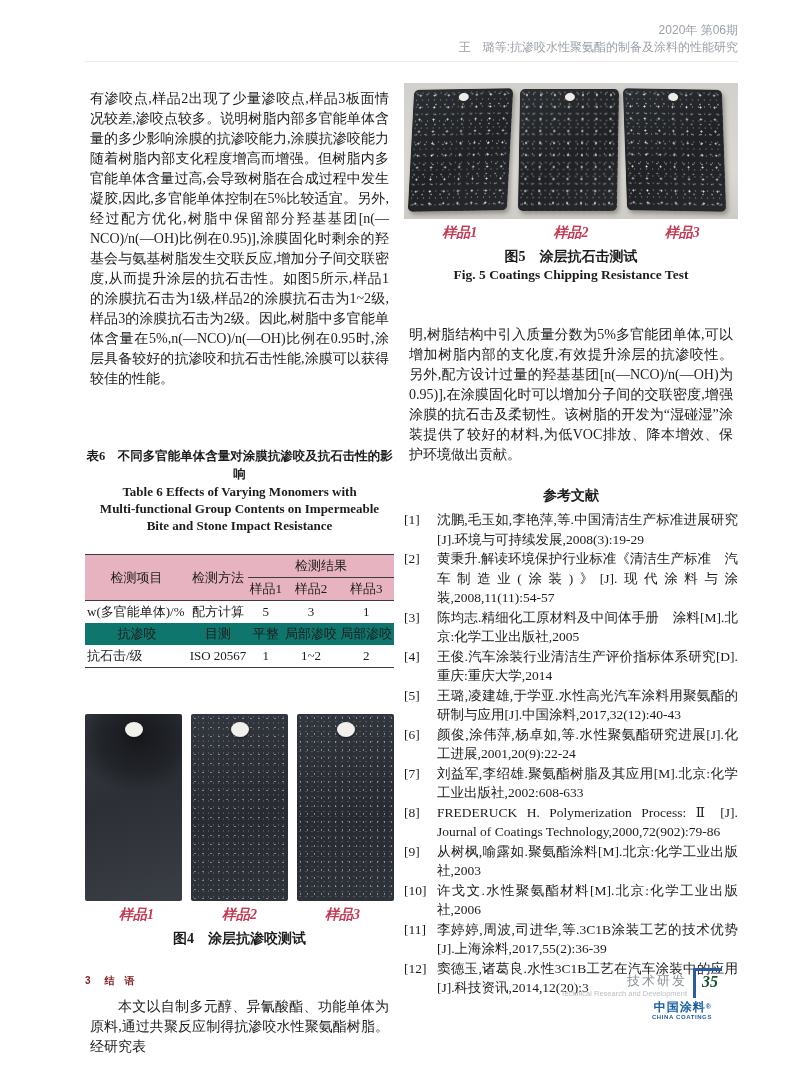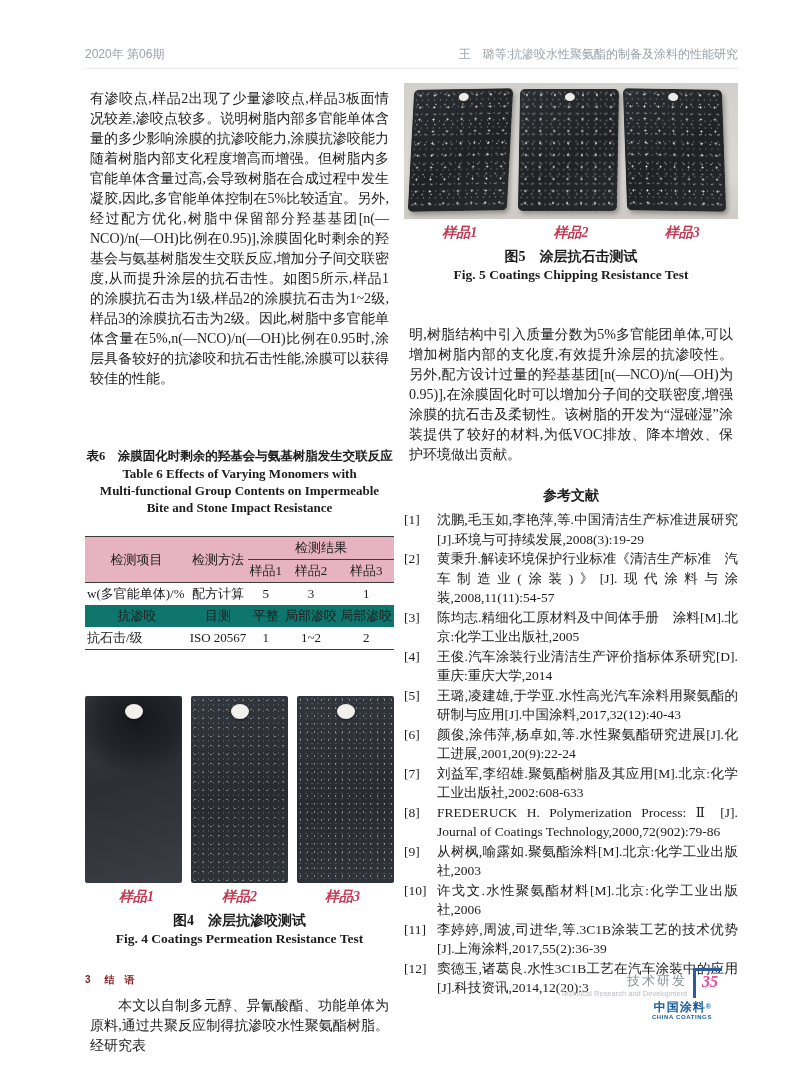--- a/index.html
+++ b/index.html
@@ -1,21 +1,21 @@
 <!DOCTYPE html>
 <html><head>
 <meta charset="utf-8">
 <style>
   html,body{margin:0;padding:0;}
   body{width:794px;height:1077px;background:#ffffff;font-family:"Liberation Serif","DejaVu Serif",serif;color:#1c1c1c;}
   .page{position:relative;width:794px;height:1077px;overflow:hidden;background:#ffffff;}
 
   
-  .header{position:absolute;left:85px;right:56px;top:46px;display:flex;justify-content:space-between;align-items:flex-end;
-    font-family:"Liberation Sans","DejaVu Sans",sans-serif;font-size:12px;color:#9aa0a8;border-bottom:1px solid #e9e9e9;padding-bottom:5px;}
+  .header{position:absolute;left:85px;right:56px;top:22px;display:flex;justify-content:space-between;align-items:flex-end;
+    font-family:"Liberation Sans","DejaVu Sans",sans-serif;font-size:12px;color:#9aa0a8;border-bottom:1px solid #e9e9e9;padding-bottom:5px;flex-direction:column;}
 
   
   .col-left{position:absolute;left:85px;top:84px;width:309px;}
   .col-right{position:absolute;left:404px;top:83px;width:334px;}
 
   .body-p{font-size:14px;line-height:20px;text-align:justify;margin:5px;}
   .indent{text-indent:2em;}
 
   
   .tbl-cap-cn{margin-top:58px;text-align:center;font-weight:bold;font-size:12.5px;line-height:18px;}
@@ -78,37 +78,37 @@
   .logo{margin-top:3px;text-align:right;padding-right:26px;color:#1b5fa0;font-family:"Liberation Sans","DejaVu Sans",sans-serif;}
   .logo-cn{font-size:12px;font-weight:bold;letter-spacing:1px;line-height:12px;}
   .logo-reg{font-size:7px;vertical-align:top;}
   .logo-en{font-size:6px;letter-spacing:.6px;line-height:8px;font-weight:bold;}
 
   
   .footer{position:absolute;right:72px;top:968px;display:flex;align-items:flex-start;}
   .footer-labels{text-align:right;font-family:"Liberation Sans","DejaVu Sans",sans-serif;margin-top:5px;margin-right:6px;}
   .f-cn{font-size:13px;color:#8a9099;letter-spacing:2px;line-height:16px;}
   .f-en{font-size:7.5px;color:#b9bdc3;line-height:9px;}
-  .page-badge{border-left:3px solid #2b5c9b;border-top:3px solid #2b5c9b;color:#ec4899;font-style:italic;font-weight:bold;
+  .page-badge{border-left:3px solid #2b5c9b;border-top:3px solid #2b5c9b;color:#14532d;font-style:italic;font-weight:bold;
     font-size:16px;line-height:18px;padding:2px 4px 7px 6px;font-family:"Liberation Serif","DejaVu Serif",serif;}
 </style>
 </head>
 <body>
 
 <div class="page">
 
   <div class="header">
     <span>2020年  第06期</span>
     <span>王　璐等:抗渗咬水性聚氨酯的制备及涂料的性能研究</span>
   </div>
 
   <div class="col-left">
     <p class="body-p">有渗咬点,样品2出现了少量渗咬点,样品3板面情况较差,渗咬点较多。说明树脂内部多官能单体含量的多少影响涂膜的抗渗咬能力,涂膜抗渗咬能力随着树脂内部支化程度增高而增强。但树脂内多官能单体含量过高,会导致树脂在合成过程中发生凝胶,因此,多官能单体控制在5%比较适宜。另外,经过配方优化,树脂中保留部分羟基基团[n(—NCO)/n(—OH)比例在0.95)],涂膜固化时剩余的羟基会与氨基树脂发生交联反应,增加分子间交联密度,从而提升涂层的抗石击性。如图5所示,样品1的涂膜抗石击为1级,样品2的涂膜抗石击为1~2级,样品3的涂膜抗石击为2级。因此,树脂中多官能单体含量在5%,n(—NCO)/n(—OH)比例在0.95时,涂层具备较好的抗渗咬和抗石击性能,涂膜可以获得较佳的性能。</p>
 
-    <div class="tbl-cap-cn">表6　涂膜固化时剩余的羟基会与氨基树脂发生交联反应</div>
+    <div class="tbl-cap-cn">表6　不同多官能单体含量对涂膜抗渗咬及抗石击性的影响</div>
     <div class="tbl-cap-en">Table 6   Effects of Varying Monomers with</div>
     <div class="tbl-cap-en">Multi-functional Group Contents on Impermeable</div>
     <div class="tbl-cap-en">Bite and Stone Impact Resistance</div>
 
     <table class="t6">
       <thead>
         <tr>
           <th rowspan="2" class="hdr-bottom">检测项目</th>
           <th rowspan="2" class="hdr-bottom">检测方法</th>
           <th colspan="3" class="span-result">检测结果</th>
@@ -154,21 +154,20 @@
       <div class="f4-panel f4-c">
           <div class="hole4"></div>
         </div>
     </div>
     <div class="fig-labels">
       <span class="fig-label">样品1</span>
       <span class="fig-label">样品2</span>
       <span class="fig-label">样品3</span>
     </div>
     <div class="fig-cap-cn">图4　涂层抗渗咬测试</div>
-    <div class="fig-cap-en">Fig. 4   Coatings Permeation Resistance Test</div>
 
     <div class="sec-head">
       <span class="sec-num">3</span><span>结　语</span>
     </div>
     <p class="body-p indent sec-p">本文以自制多元醇、异氰酸酯、功能单体为原料,通过共聚反应制得抗渗咬水性聚氨酯树脂。经研究表</p>
   </div>
 
   <div class="col-right">
     <div class="fig5">
       <div class="f5-panel f5-1">

